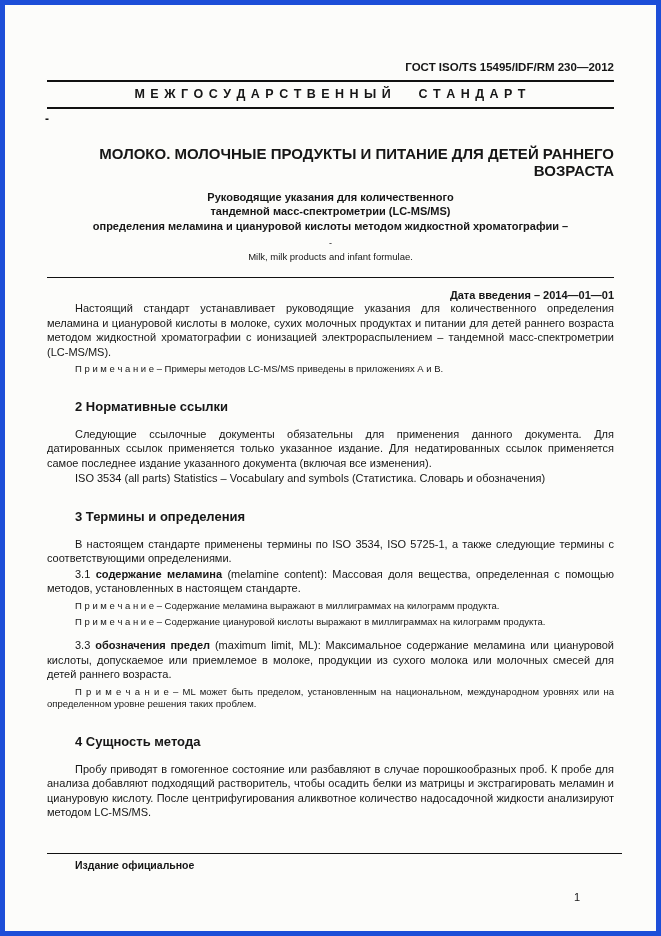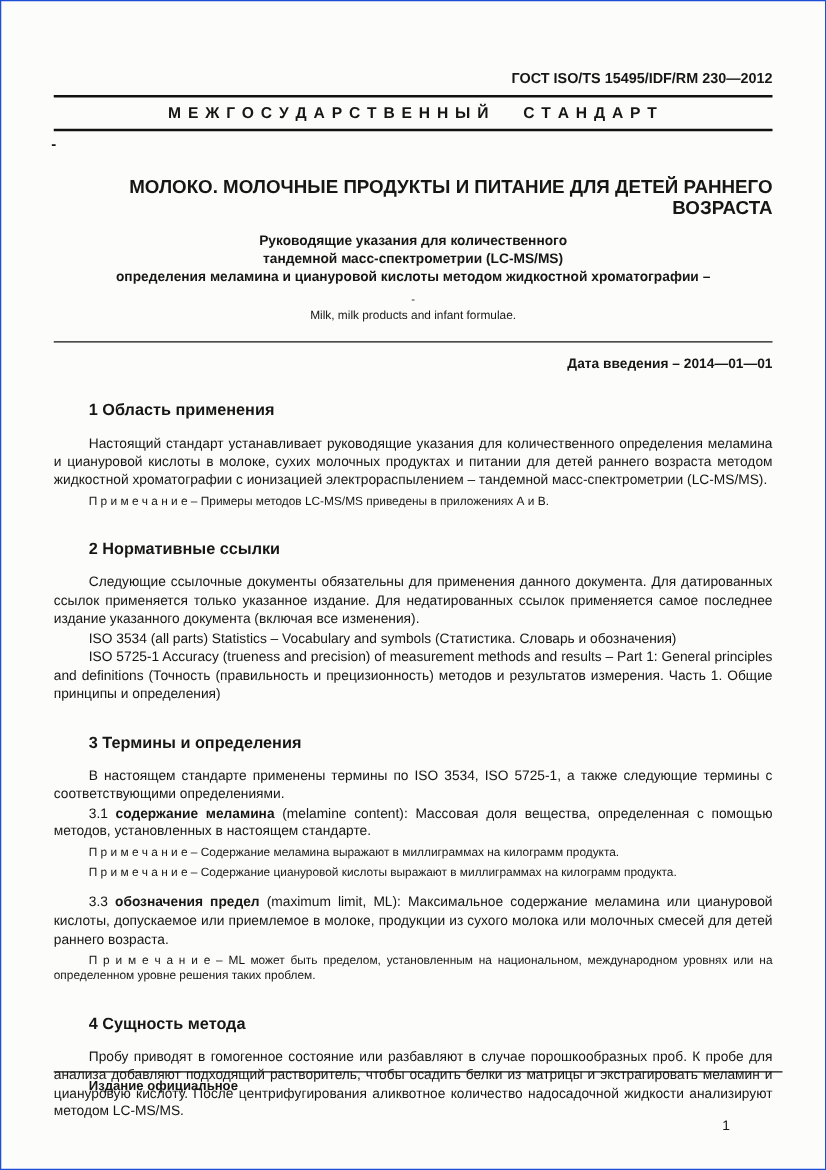--- a/index.html
+++ b/index.html
@@ -1,21 +1,21 @@
 <!DOCTYPE html>
 <html><head>
 <meta charset="utf-8">
 <style>
   * { margin:0; padding:0; box-sizing:border-box; }
   html,body { background:#ececea; }
   body { font-family:"Liberation Sans", sans-serif; color:#161616; }
   .page {
     width:661px; height:936px; margin:0 auto; position:relative;
     background:#fcfcfa; padding:56px 42px 0 42px; overflow:hidden;
-    border:1px solid #1d4ed8;
+    border:5px solid #1d4ed8;
   }
   .doc-number { text-align:right; font-weight:bold; font-size:11.5px; margin-bottom:7px; }
   .rule { border-top:2px solid #111; height:0; }
   .rule-thin { border-top:1.5px solid #111; height:0; }
   .standard-type {
     text-align:center; font-weight:bold; font-size:12.5px;
     letter-spacing:1px; white-space:pre; padding:5px 0 6px 0;
   }
   .dash-left { font-weight:bold; font-size:12px; margin:3px 0 2px -2px; }
   .title-ru { text-align:right; font-weight:bold; font-size:15px; margin-top:19px; }
@@ -55,28 +55,26 @@
 
   <div class="dash-center">-</div>
 
   <div class="title-en-wrap">
     <div class="title-en">Milk, milk products and infant formulae.</div>
   </div>
 
   <div class="rule-thin"></div>
   <div class="intro-date">Дата введения – 2014—01—01</div>
 
-  <h2 class="sec-heading">1 Область применения</h2>
   <p class="body">Настоящий стандарт устанавливает руководящие указания для количественного определения меламина и циануровой кислоты в молоке, сухих молочных продуктах и питании для детей раннего возраста методом жидкостной хроматографии с ионизацией электрораспылением – тандемной масс-спектрометрии (LC-MS/MS).</p>
   <p class="note">П р и м е ч а н и е  – Примеры методов LC-MS/MS приведены в приложениях А и В.</p>
 
   <h2 class="sec-heading">2 Нормативные ссылки</h2>
   <p class="body">Следующие ссылочные документы обязательны для применения данного документа. Для датированных ссылок применяется только указанное издание. Для недатированных ссылок применяется самое последнее издание указанного документа (включая все изменения).</p>
   <p class="body">ISO 3534 (all parts)  Statistics  –  Vocabulary and symbols  (Статистика. Словарь и обозначения)</p>
-  <p class="body">ISO 5725-1  Accuracy  (trueness and precision) of measurement methods and results  –  Part 1: General principles and definitions (Точность (правильность и прецизионность) методов и результатов измерения. Часть 1. Общие принципы и определения)</p>
 
   <h2 class="sec-heading">3 Термины и определения</h2>
   <p class="body">В настоящем стандарте применены термины по ISO 3534, ISO 5725-1, а также следующие термины с соответствующими определениями.</p>
 
   <p class="body term">
     <span>3.1</span>
     <span class="b">содержание меламина</span>
     <span>(melamine content): Массовая доля вещества, определенная с помощью методов, установленных в настоящем стандарте.</span>
   </p>
   <p class="note">П р и м е ч а н и е  –  Содержание меламина выражают в миллиграммах на килограмм продукта.</p>

